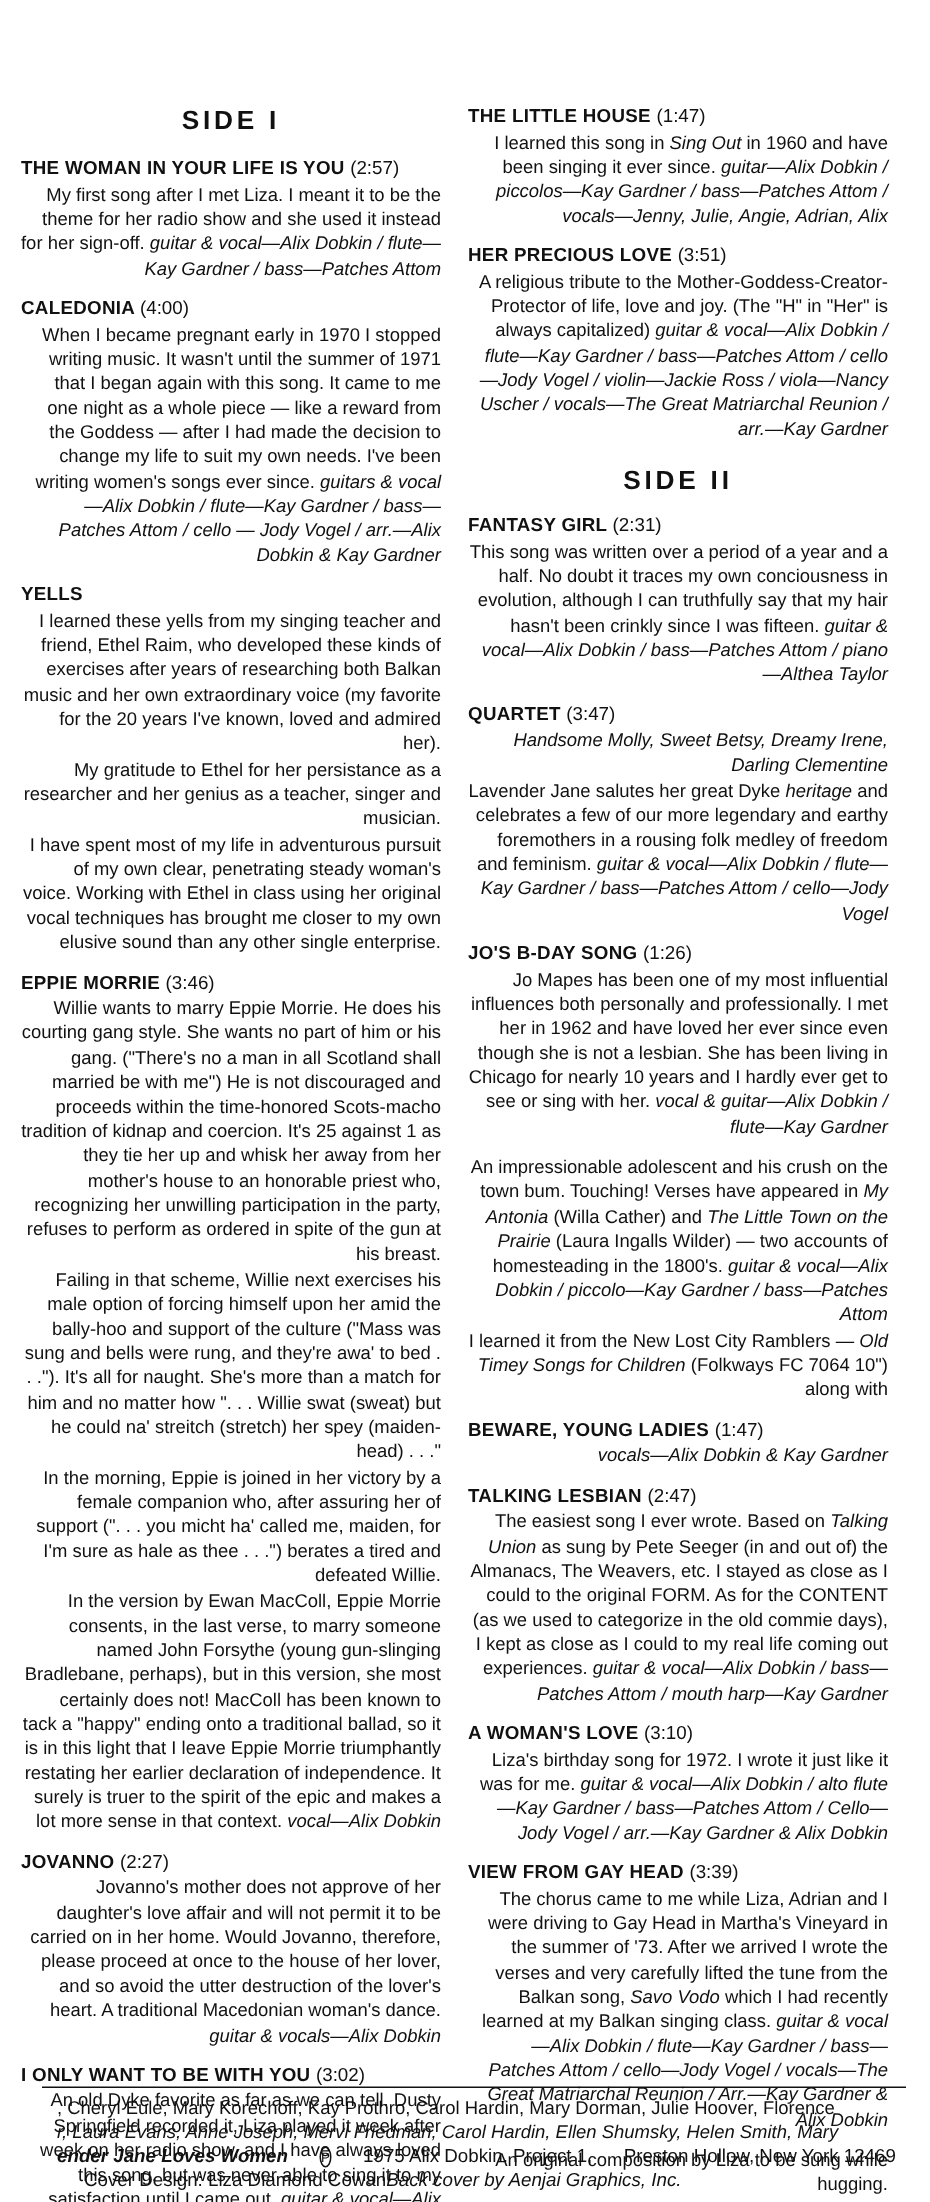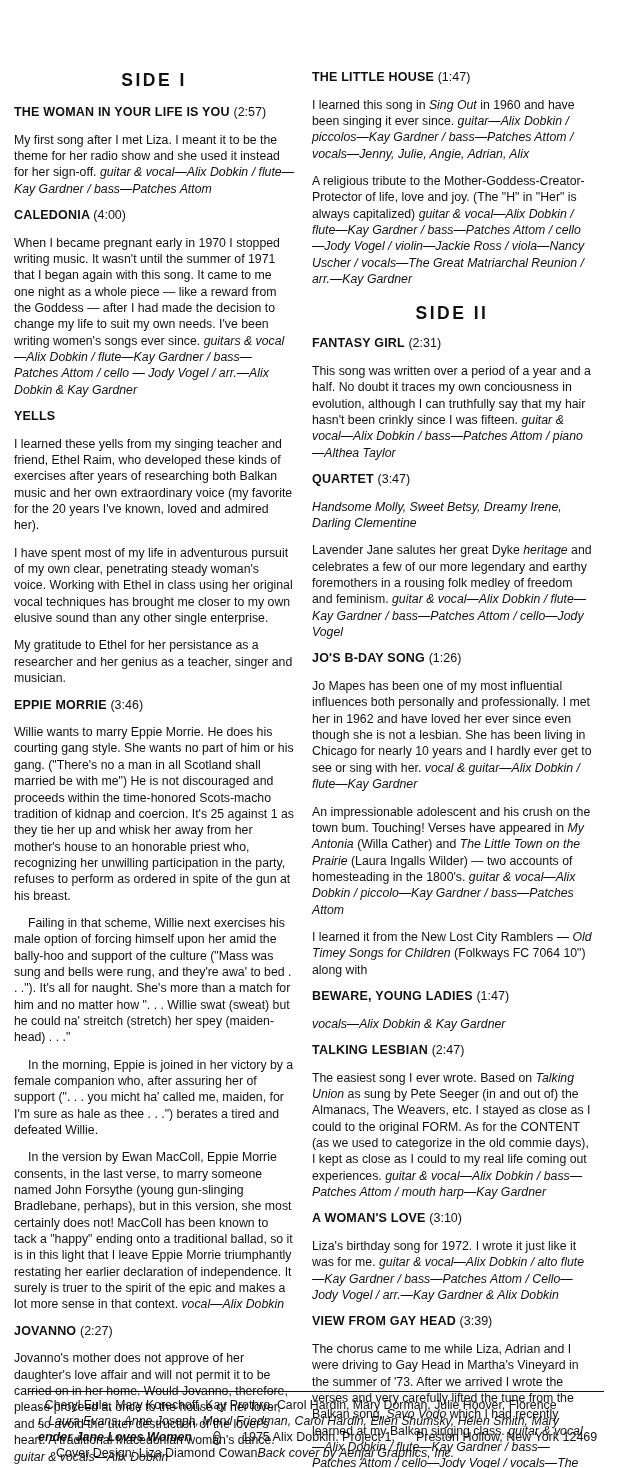--- a/index.html
+++ b/index.html
@@ -50,22 +50,22 @@
     letter-spacing: 0.2px;
     line-height: 1.25;
   }
   .track-head .dur {
     font-weight: normal;
     letter-spacing: 0;
   }
   .track-body {
     font-size: 12.3px;
     line-height: 1.33;
-    margin-top: 11px;
-    text-align: left;
+    margin-top: 1px;
+    text-align: right;
   }
   .track-body i, .it {
     font-style: italic;
   }
   .credit {
     font-style: italic;
   }
   .indent {
     text-indent: 14px;
   }
@@ -156,22 +156,22 @@
         </div>
         <div class="track-body"><span>When I became pregnant early in 1970 I stopped writing music.  It wasn't until the summer of 1971 that I began again with this song.  It came to me one night as a whole piece — like a reward from the Goddess — after I had made the decision to change my life to suit my own needs.  I've been writing women's songs ever since. </span><span class="credit">guitars &amp; vocal—Alix Dobkin / flute—Kay Gardner / bass—Patches Attom / cello — Jody Vogel / arr.—Alix Dobkin &amp; Kay Gardner</span></div>
       </div>
 
       <div class="track">
         <div class="track-head">
           <span>YELLS</span>
           <span class="dur"></span>
         </div>
         <div class="track-body">I learned these yells from my singing teacher and friend, Ethel Raim, who developed these kinds of exercises after years of researching both Balkan music and her own extraordinary voice (my favorite for the 20 years I've known, loved and admired her).</div>
+        <div class="track-body">My gratitude to Ethel for her persistance as a researcher and her genius as a teacher, singer and musician.</div>
         <div class="track-body">I have spent most of my life in adventurous pursuit of my own clear, penetrating steady woman's voice.  Working with Ethel in class using her original vocal techniques has brought me closer to my own elusive sound than any other single enterprise.</div>
-        <div class="track-body">My gratitude to Ethel for her persistance as a researcher and her genius as a teacher, singer and musician.</div>
       </div>
 
       <div class="track">
         <div class="track-head">
           <span>EPPIE MORRIE</span>
           <span class="dur">(3:46)</span>
         </div>
         <div class="track-body">Willie wants to marry Eppie Morrie.  He does his courting gang style.  She wants no part of him or his gang.  ("There's no a man in all Scotland shall married be with me") He is not discouraged and proceeds within the time-honored Scots-macho tradition of kidnap and coercion.  It's 25 against 1 as they tie her up and whisk her away from her mother's house to an honorable priest who, recognizing her unwilling participation in the party, refuses to perform as ordered in spite of the gun at his breast.</div>
         <div class="track-body indent">Failing in that scheme, Willie next exercises his male option of forcing himself upon her amid the bally-hoo and support of the culture ("Mass was sung and bells were rung, and they're awa' to bed . . .").  It's all for naught.  She's more than a match for him and no matter how ". . . Willie swat (sweat) but he could na' streitch (stretch) her spey (maiden-head) . . ."</div>
         <div class="track-body indent">In the morning, Eppie is joined in her victory by a female companion who, after assuring her of support (". . . you micht ha' called me, maiden, for I'm sure as hale as thee . . .") berates a tired and defeated Willie.</div>
@@ -199,20 +199,24 @@
 
       <div class="track">
         <div class="track-head">
           <span>THE LITTLE HOUSE</span>
           <span class="dur">(1:47)</span>
         </div>
         <div class="track-body"><span>I learned this song in </span><span class="it">Sing Out</span><span> in 1960 and have been singing it ever since. </span><span class="credit">guitar—Alix Dobkin / piccolos—Kay Gardner / bass—Patches Attom / vocals—Jenny, Julie, Angie, Adrian, Alix</span></div>
       </div>
 
       <div class="track">
+        <div class="track-head">
+          <span>HER PRECIOUS LOVE</span>
+          <span class="dur">(3:51)</span>
+        </div>
         <div class="track-body"><span>A religious tribute to the Mother-Goddess-Creator-Protector of life, love and joy.  (The "H" in "Her" is always capitalized) </span><span class="credit">guitar &amp; vocal—Alix Dobkin / flute—Kay Gardner / bass—Patches Attom / cello—Jody Vogel / violin—Jackie Ross / viola—Nancy Uscher / vocals—The Great Matriarchal Reunion / arr.—Kay Gardner</span></div>
       </div>
 
       <div class="side-title second">SIDE II</div>
 
       <div class="track">
         <div class="track-head">
           <span>FANTASY GIRL</span>
           <span class="dur">(2:31)</span>
         </div>

